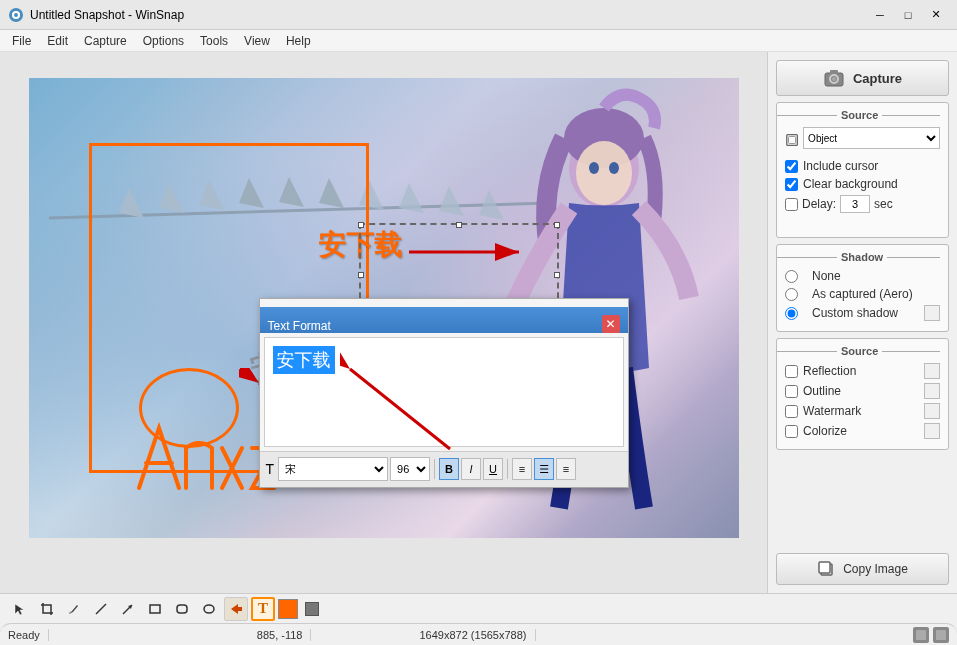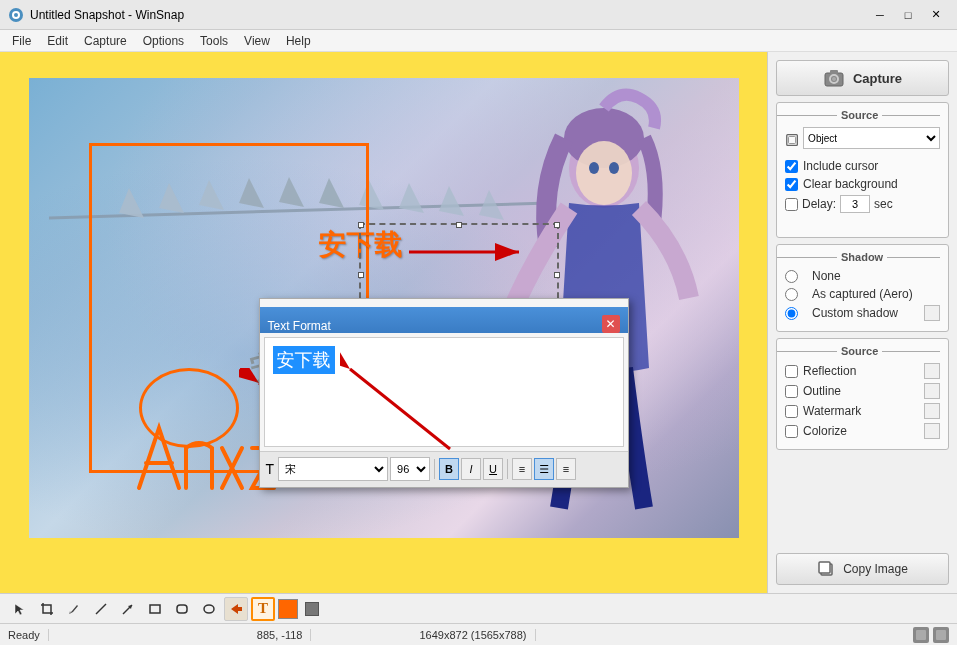--- a/index.html
+++ b/index.html
@@ -44,21 +44,21 @@
     }
 
     
     #canvas-area {
       flex: 1;
       display: flex;
       align-items: center;
       justify-content: center;
       position: relative;
       overflow: hidden;
-      background: #fde047;
+      background: #e5e5e5;
     }
 
     
     #screenshot-container {
       position: relative;
       width: 710px;
       height: 460px;
       margin-top: -30px;
     }
 
@@ -364,20 +364,21 @@
     #statusbar {
       height: 22px;
       background: #f0f0f0;
       border-top: 1px solid #ccc;
       display: flex;
       align-items: center;
       padding: 0 8px;
       font-size: 11px;
       color: #333;
       gap: 0;
+      border-radius: 11px;
     }
     .status-section {
       padding: 0 8px;
       border-right: 1px solid #ccc;
     }
     .status-section:first-child { padding-left: 0; }
     .status-right {
       margin-left: auto;
       display: flex;
       align-items: center;

